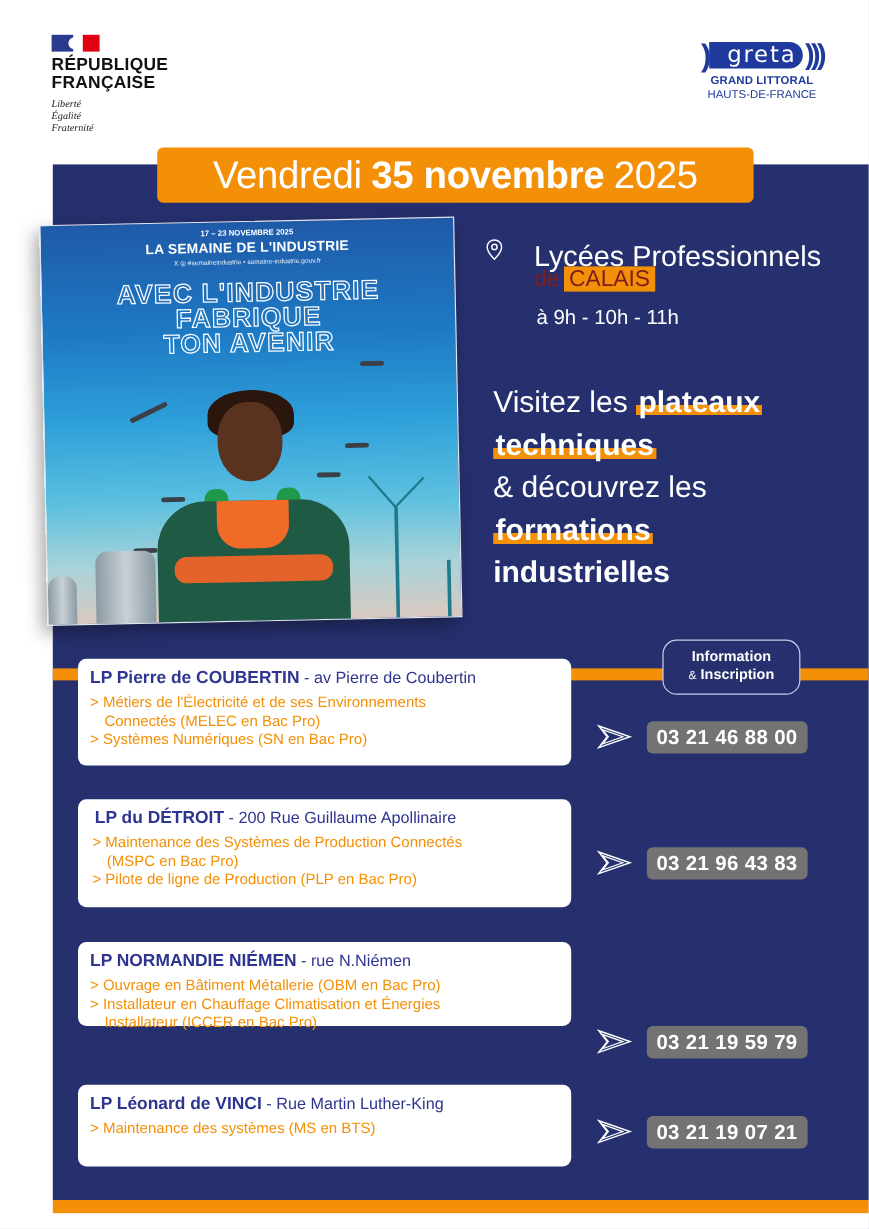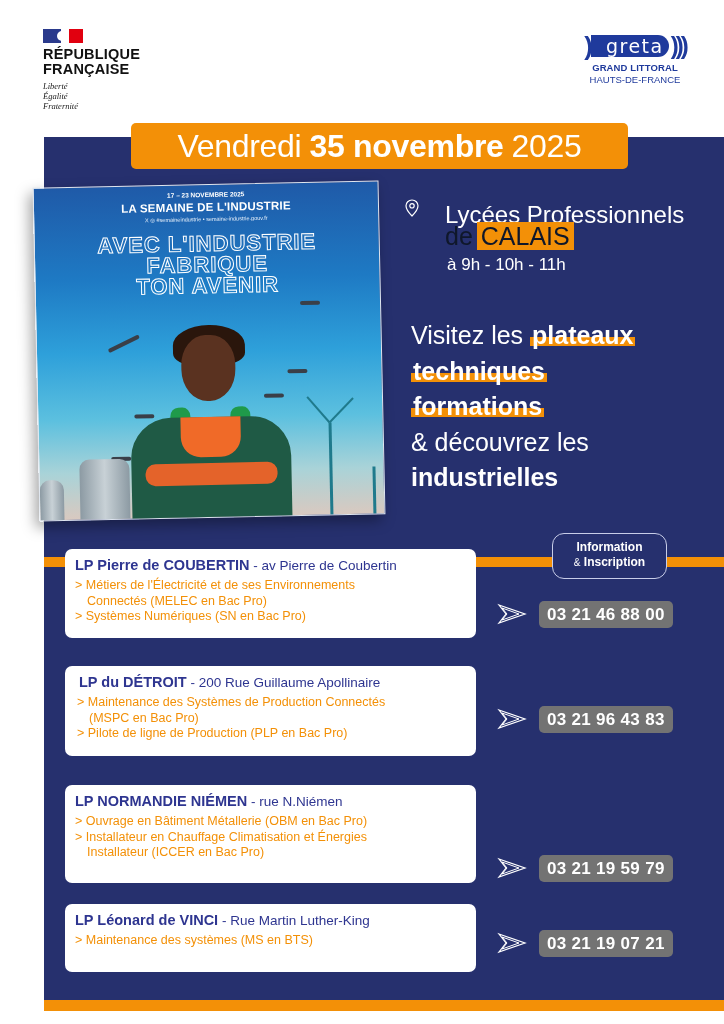--- a/index.html
+++ b/index.html
@@ -48,21 +48,21 @@
   .poster .hair { position: absolute; left: 44px; top: -10px; width: 72px; height: 40px; background: #2a160c; border-radius: 50% 50% 30% 30%; }
   .poster .headphone { position: absolute; top: 72px; width: 20px; height: 22px; background: #1f9a4a; border-radius: 40%; }
   .poster .torso { position: absolute; left: 0; top: 82px; width: 160px; height: 110px; background: #1f5a45; border-radius: 40px 40px 0 0; }
   .poster .shirt { position: absolute; left: 50px; top: 82px; width: 60px; height: 40px; background: #f06a28; border-radius: 0 0 20px 20px; }
   .poster .arms { position: absolute; left: 14px; top: 128px; width: 132px; height: 22px; background: #e4632a; border-radius: 10px; }
 
   
   .loc { position: absolute; left: 405px; top: 197px; width: 300px; }
   .loc-icon { position: absolute; left: 0; top: 2px; width: 14px; height: 18px; }
   .loc-line1 { position: absolute; left: 40px; top: 4px; font-size: 24px; color: #fff; white-space: nowrap; }
-  .loc-line2 { position: absolute; left: 40px; top: 25px; font-size: 25px; color: #0f172a; white-space: nowrap; }
+  .loc-line2 { position: absolute; left: 40px; top: 25px; font-size: 19px; color: #7f1d1d; white-space: nowrap; }
   .loc-line2 .hl { background: #f39007; padding: 0 4px; margin-left: 4px; }
   .loc-hours { position: absolute; left: 42px; top: 58px; font-size: 17px; color: #fff; white-space: nowrap; }
 
   .pitch { position: absolute; left: 411px; top: 318px; width: 300px; font-size: 25px; line-height: 35.5px; color: #fff; }
   .pitch .hl { font-weight: 700; background: linear-gradient(180deg, transparent 58%, #f39007 58%, #f39007 90%, transparent 90%); padding: 0 2px; }
   .pitch .bold { font-weight: 700; }
 
   
   .orange-line { position: absolute; left: 44px; top: 557px; width: 680px; height: 10px; background: #f39007; }
 
@@ -161,22 +161,22 @@
   <div class="loc-line1">Lycées Professionnels</div>
   <div class="loc-line2">
     <span>de</span><span class="hl">CALAIS</span>
   </div>
   <div class="loc-hours">à 9h - 10h - 11h</div>
 </div>
 
 <div class="pitch">
   <div><span>Visitez les</span> <span class="hl">plateaux</span></div>
   <div><span class="hl">techniques</span></div>
+  <div>&amp; découvrez les</div>
   <div><span class="hl">formations</span></div>
-  <div>&amp; découvrez les</div>
   <div class="bold">industrielles</div>
 </div>
 
 <div class="orange-line"></div>
 <div class="info-badge">
   <div class="l1">Information</div>
   <div class="l2"><span class="amp">&amp;</span> <span>Inscription</span></div>
 </div>
 
 <div class="card" style="top:549px;height:89px;">
@@ -202,21 +202,21 @@
   </div>
 </div>
 <div class="phone-row" style="top:705px;">
   <svg class="arrow-icon" viewBox="0 0 30 22">
     <path d="M2 2 L28 11 L2 20 L9 11 Z" fill="none" stroke="#ffffff" stroke-width="1.2"></path>
     <path d="M5 5 L22 11 L5 17 L10 11 Z" fill="none" stroke="#ffffff" stroke-width="1"></path>
   </svg>
   <a class="phone">03 21 96 43 83</a>
 </div>
 
-<div class="card" style="top:785px;height:98px;">
+<div class="card" style="top:785px;height:70px;">
   <div><span class="name">LP NORMANDIE NIÉMEN</span><span class="addr"> - rue N.Niémen</span></div>
   <div class="courses">
     <div class="course"><span>&gt; Ouvrage en Bâtiment Métallerie (OBM en Bac Pro)</span></div>
     <div class="course"><span>&gt; Installateur en Chauffage Climatisation et Énergies</span><span class="cont">Installateur (ICCER en Bac Pro)</span></div>
   </div>
 </div>
 <div class="phone-row" style="top:854px;">
   <svg class="arrow-icon" viewBox="0 0 30 22">
     <path d="M2 2 L28 11 L2 20 L9 11 Z" fill="none" stroke="#ffffff" stroke-width="1.2"></path>
     <path d="M5 5 L22 11 L5 17 L10 11 Z" fill="none" stroke="#ffffff" stroke-width="1"></path>

